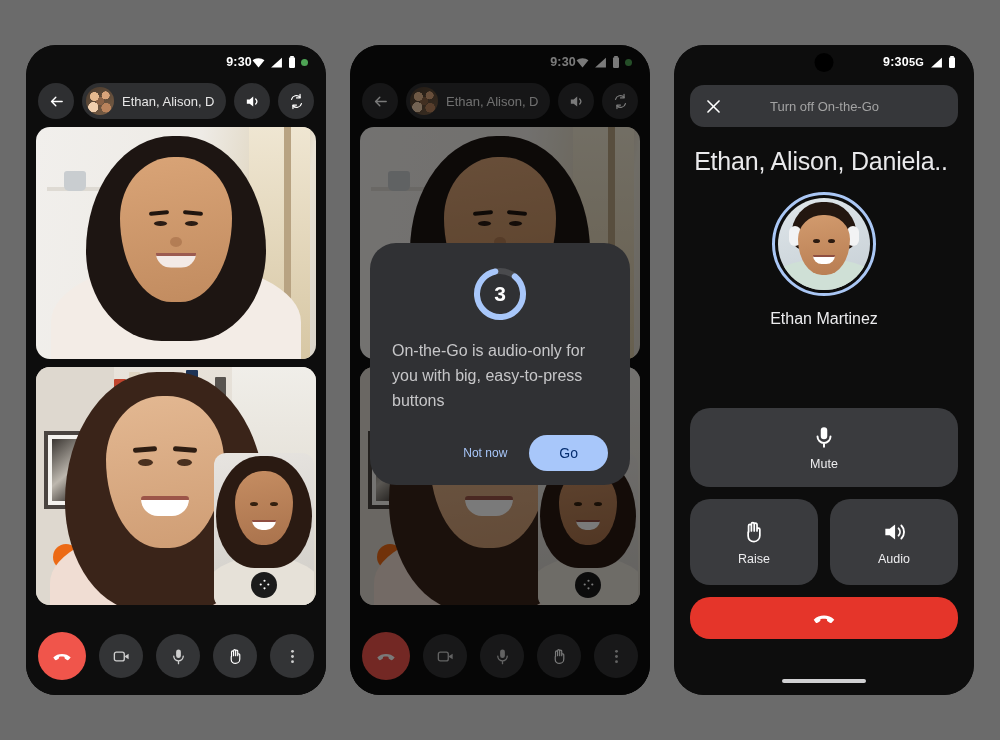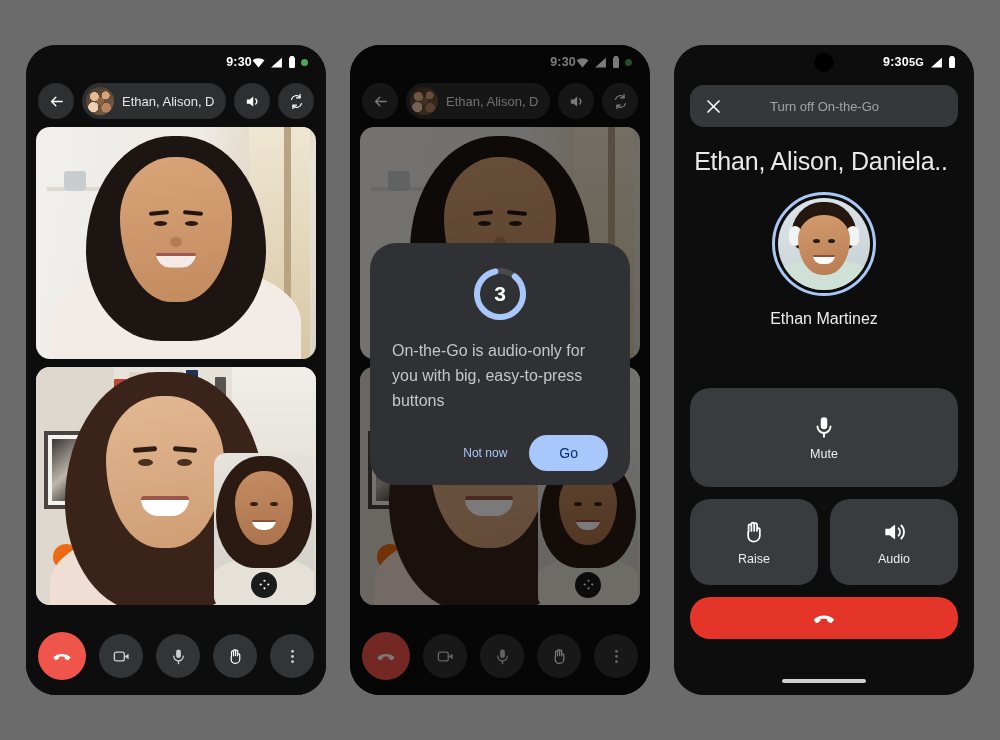--- a/index.html
+++ b/index.html
@@ -267,21 +267,21 @@
 
   .otg-buttons { position:absolute; left:16px; right:16px; bottom:56px; }
   .big-btn {
     background: #3a3b3e;
     border-radius: 20px;
     display: flex; flex-direction: column;
     align-items: center; justify-content: center;
     color: #ededef;
   }
   .big-btn .lbl { font-size: 12.5px; margin-top: 7px; }
-  .btn-mute { height: 99px; margin-bottom: 12px; }
+  .btn-mute { height: 79px; margin-bottom: 12px; }
   .row2 { display:flex; gap: 12px; margin-bottom: 12px; align-items: center; }
   .row2 .big-btn { flex:1; height: 86px; }
   .btn-end-wide { height: 42px; border-radius: 20px; background:#e5352a; display:flex; align-items:center; justify-content:center; }
   .home-ind {
     position:absolute; left:50%; bottom:12px; transform:translateX(-50%);
     width: 84px; height: 4px; border-radius: 3px; background:#d0d0d2;
   }
 </style>
 </head>
 <body>

